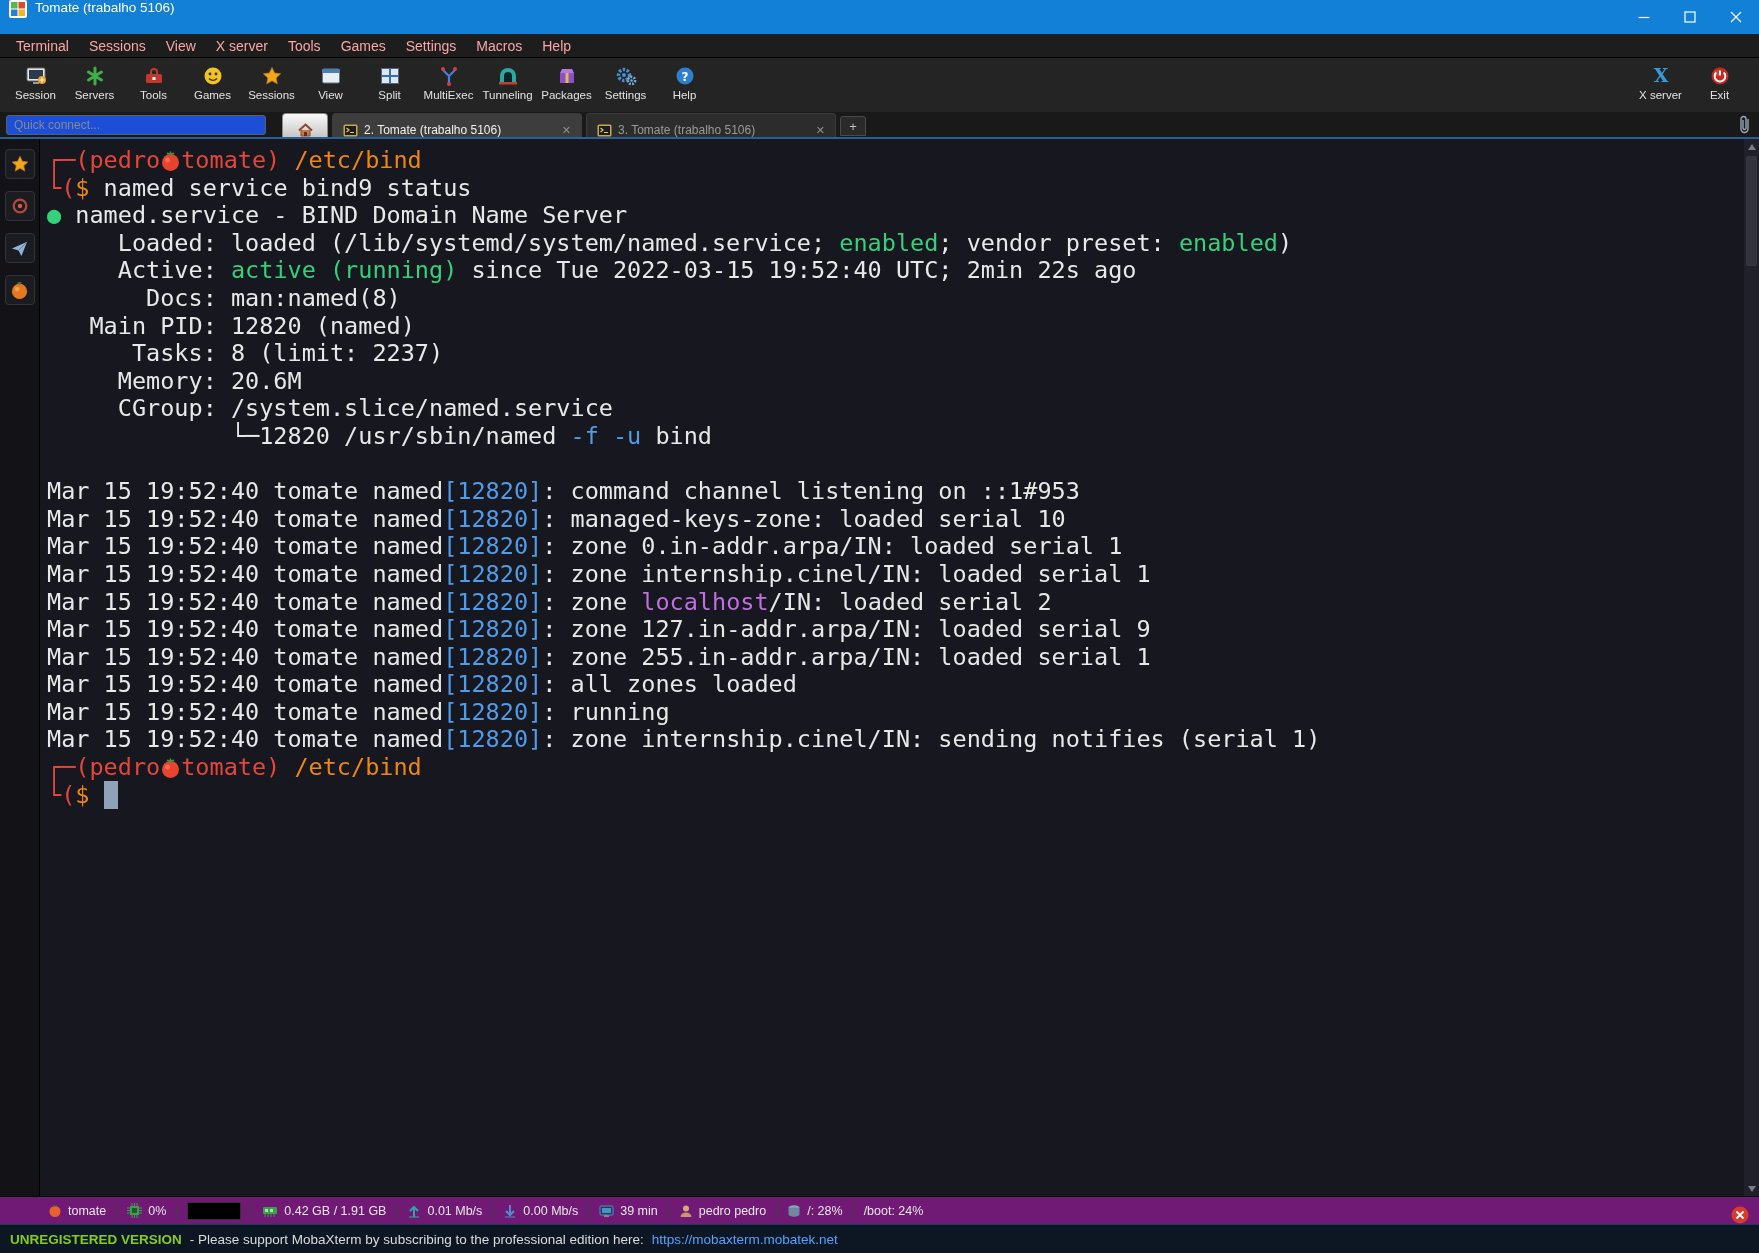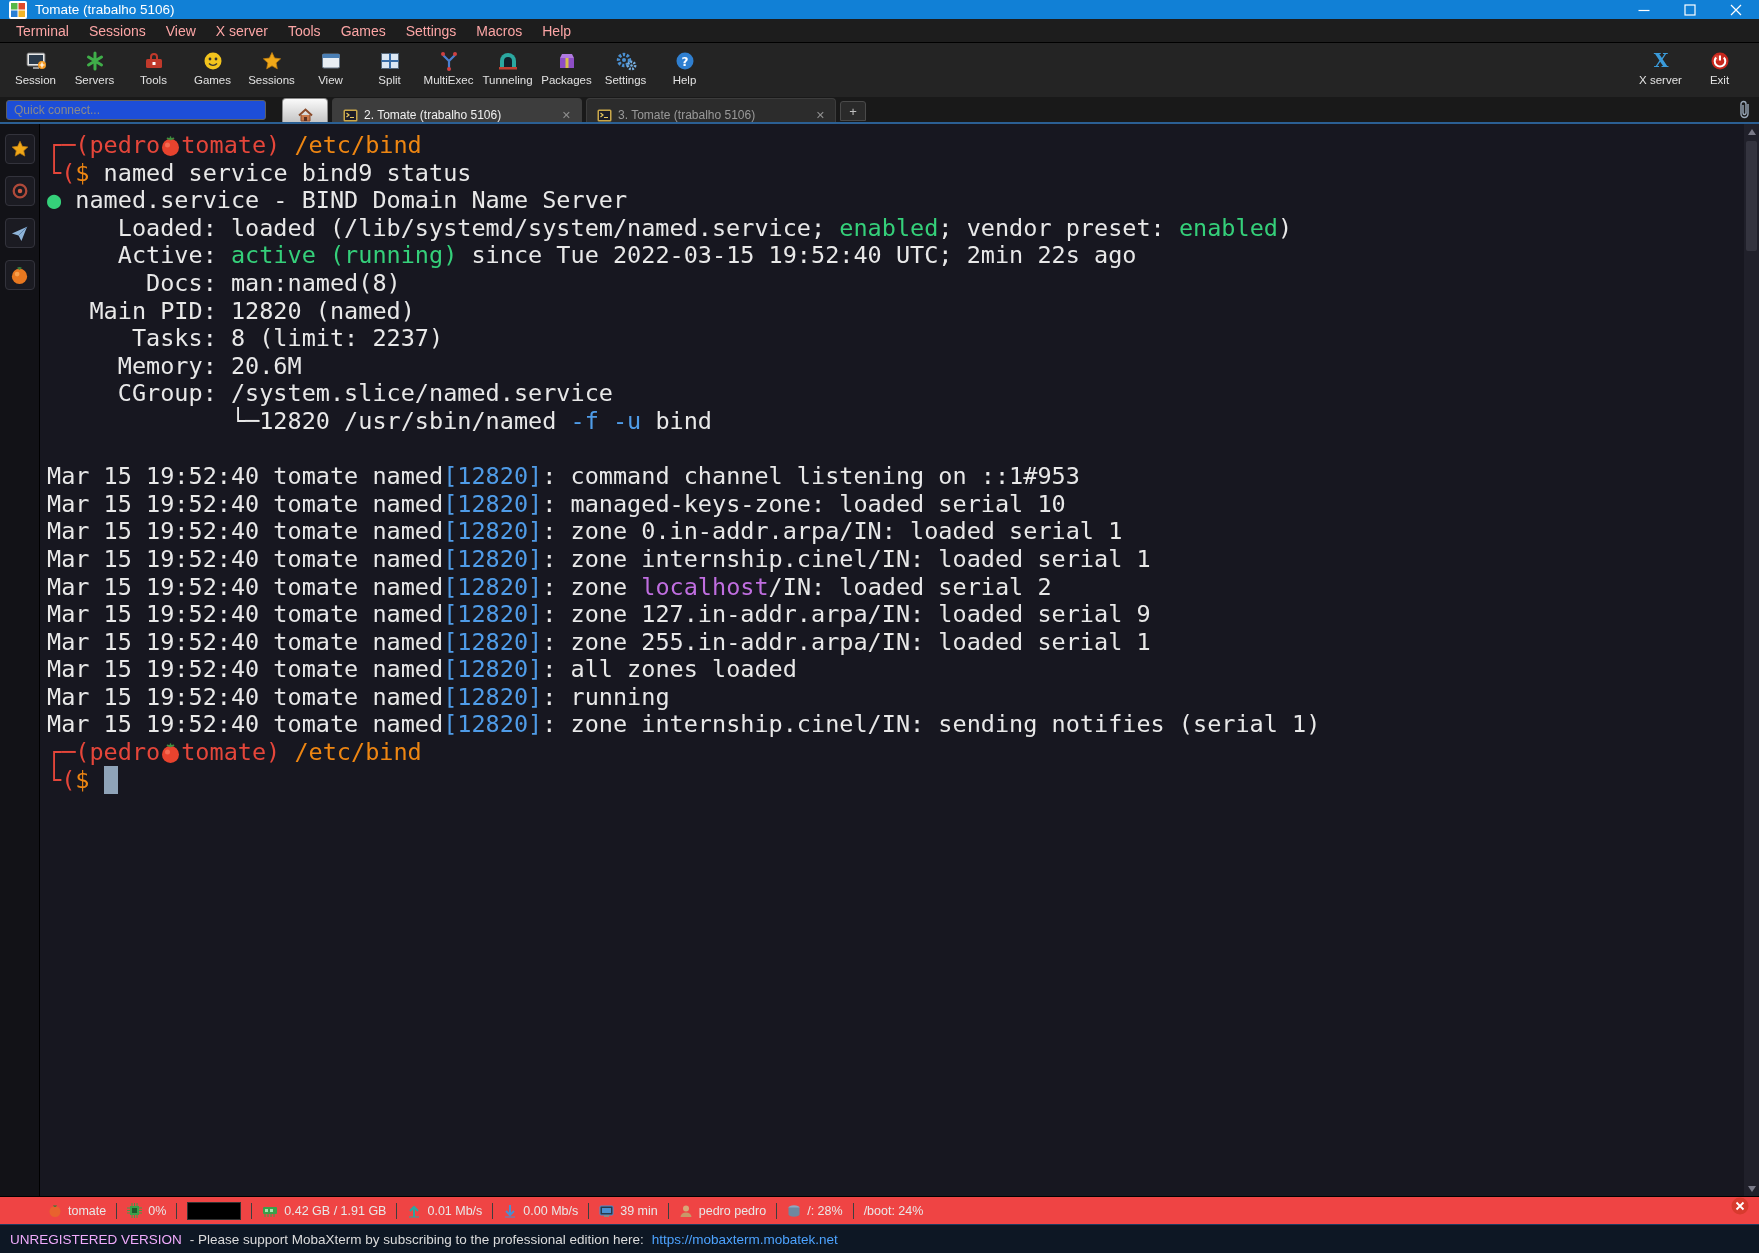--- a/index.html
+++ b/index.html
@@ -1,20 +1,20 @@
 <!DOCTYPE html>
 <html><head>
 <meta charset="utf-8">
 <style>
   *{box-sizing:border-box;margin:0;padding:0}
   html,body{width:1759px;height:1253px}
   body{font-family:"Liberation Sans","DejaVu Sans",sans-serif;background:#171720;display:flex;flex-direction:column;overflow:hidden}
 
   
-  .titlebar{height:19px;background:#1180d6;display:flex;align-items:center;color:#fff;flex:0 0 auto}
+  .titlebar{height:34px;background:#1180d6;display:flex;color:#fff;flex:0 0 auto}
   .titlebar .logo{margin:0 8px 0 9px;display:flex}
   .titlebar .title{font-size:13.5px}
   .win-controls{margin-left:auto;display:flex;height:100%}
   .win-btn{width:46px;height:100%;display:flex;align-items:center;justify-content:center}
 
   
   .menubar{height:24px;background:#1d1d1d;display:flex;align-items:center;padding-left:6px;flex:0 0 auto;border-bottom:1px solid #000}
   .menu-item{color:#fca5a5;font-size:14px;padding:16px 10px;height:100%;display:flex;align-items:center;cursor:default}
 
   
@@ -55,30 +55,30 @@
   .c-cur{background:#8fa3b8;color:transparent}
 
   .vscroll{width:15px;background:#20202a;display:flex;flex-direction:column;align-items:center;flex:0 0 auto}
   .sarrow{width:100%;height:15px;display:flex;align-items:center;justify-content:center}
   .sarrow-bottom{margin-top:auto}
   .tri-up{width:0;height:0;border:4px solid transparent;border-bottom:6px solid #7a7a88;margin-top:-4px}
   .tri-down{width:0;height:0;border:4px solid transparent;border-top:6px solid #7a7a88;margin-bottom:-4px}
   .sthumb{width:11px;height:110px;background:#34343f;border-radius:2px;margin-top:2px}
 
   
-  .statusbar{height:28px;background:#ef4444;border-top:1px solid #000;display:flex;align-items:flex-start;padding:0 10px 0 38px;flex:0 0 auto;color:#e8e8e8;font-size:12.5px}
+  .statusbar{height:28px;background:#701a75;border-top:1px solid #000;display:flex;align-items:flex-end;padding:0 10px 0 38px;flex:0 0 auto;color:#e8e8e8;font-size:12.5px}
   .sb-segs{display:flex;align-items:center;height:100%}
   .sseg{display:flex;align-items:center;gap:6px;padding:0 10px;height:100%;white-space:nowrap}
   .sep{width:1px;height:16px;background:#3f3f3f}
   .sgraph{width:54px;height:18px;background:#000;border:1px solid #333}
   .status-close{margin-left:auto;display:flex}
 
   
   .notice{height:29px;background:#0d1724;border-top:1px solid #1f3a5f;display:flex;align-items:center;padding:0 10px;font-size:13.5px;color:#dcdcdc;gap:8px;flex:0 0 auto}
-  .nbold{font-weight:normal;color:#f0abfc}
+  .nbold{font-weight:bold;color:#84cc16}
   .nlink{color:#4da3ff;text-decoration:none}
 
   .ico svg{vertical-align:middle}
 </style>
 </head>
 <body>
 
 <div class="titlebar">
   <span class="logo ico">
       <svg width="18" height="18" viewBox="0 0 18 18">

